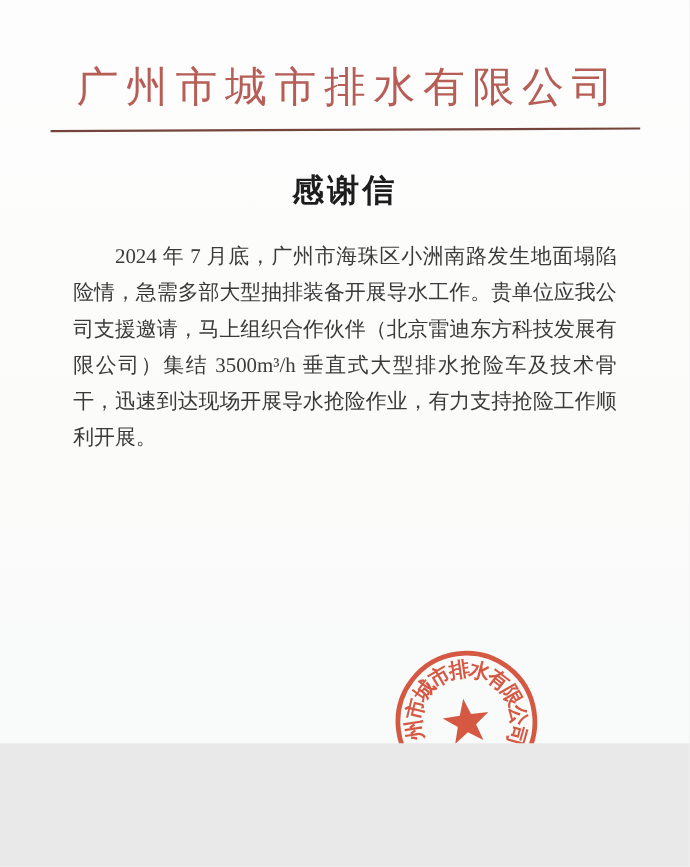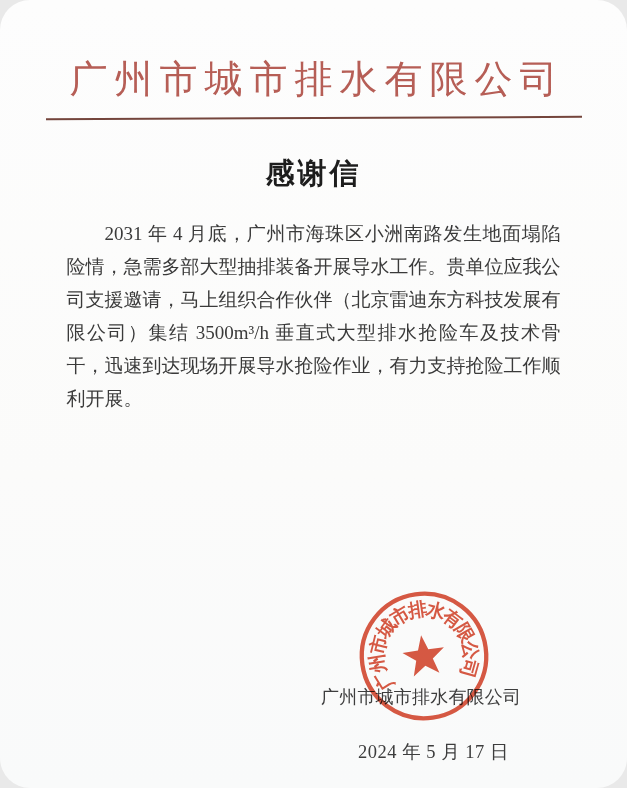--- a/index.html
+++ b/index.html
@@ -1,25 +1,24 @@
 <!DOCTYPE html>
 <html><head>
 <meta charset="utf-8">
 <style>
   * { margin: 0; padding: 0; box-sizing: border-box; }
   html, body { background: #e9e9e9; }
   .page {
     position: relative;
     width: 627px;
-    height: 788px;
+    height: 676px;
     margin: 0 auto;
     background: linear-gradient(180deg, #fdfdfd 0%, #fbfbfa 60%, #f9fafa 100%);
     overflow: hidden;
     font-family: "Liberation Serif", "DejaVu Serif", serif;
-    border-radius: 30px;
   }
 
   
   .letterhead { padding-top: 54px; text-align: center; }
   .letterhead-company {
     font-size: 38px;
     letter-spacing: 7px;
     text-indent: 7px;
     color: #b65e56;
     font-weight: 400;
@@ -108,21 +107,21 @@
 <div class="page">
 
   <div class="letterhead">
     <div class="letterhead-company">广州市城市排水有限公司</div>
     <hr class="letterhead-rule">
   </div>
 
   <div class="letter-title">感谢信</div>
 
   <div class="letter-body">
-    <p class="para">2031 年 4 月底，广州市海珠区小洲南路发生地面塌陷险情，急需多部大型抽排装备开展导水工作。贵单位应我公司支援邀请，马上组织合作伙伴（北京雷迪东方科技发展有限公司）集结 3500m³/h 垂直式大型排水抢险车及技术骨干，迅速到达现场开展导水抢险作业，有力支持抢险工作顺利开展。</p>
+    <p class="para">2024 年 7 月底，广州市海珠区小洲南路发生地面塌陷险情，急需多部大型抽排装备开展导水工作。贵单位应我公司支援邀请，马上组织合作伙伴（北京雷迪东方科技发展有限公司）集结 3500m³/h 垂直式大型排水抢险车及技术骨干，迅速到达现场开展导水抢险作业，有力支持抢险工作顺利开展。</p>
   </div>
 
   <div class="sig-company">广州市城市排水有限公司</div>
   <div class="sig-date">2024 年 5 月 17 日</div>
 
   <svg class="seal" viewBox="0 0 140 140">
     <circle class="seal-ring" cx="70" cy="70" r="65"></circle>
     <polygon class="seal-star" points="70,48 75.41,63.56 91.87,63.89 78.75,73.84 83.52,89.61 70,80.2 56.48,89.61 61.25,73.84 48.13,63.89 64.59,63.56"></polygon>
     <g id="seal-arc-text">
         <text x="25.11" y="89.65" transform="rotate(-113.64 25.11 89.65)" class="seal-char">广</text>

